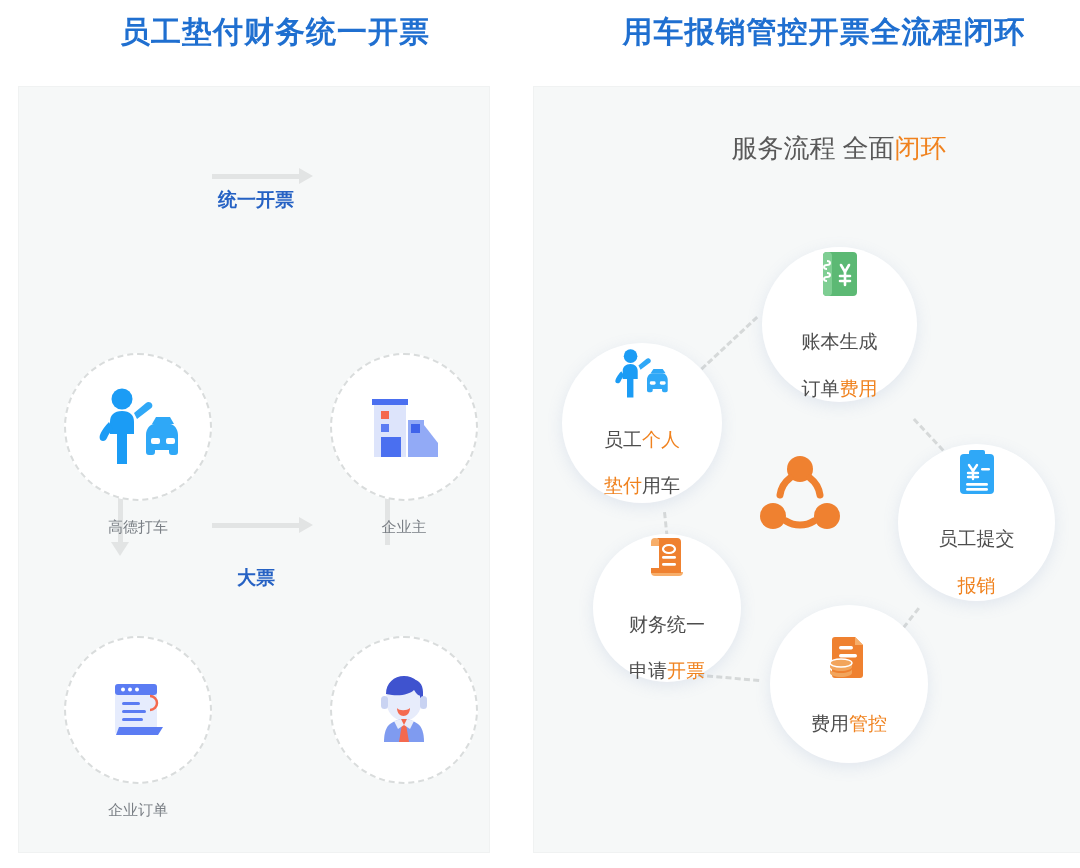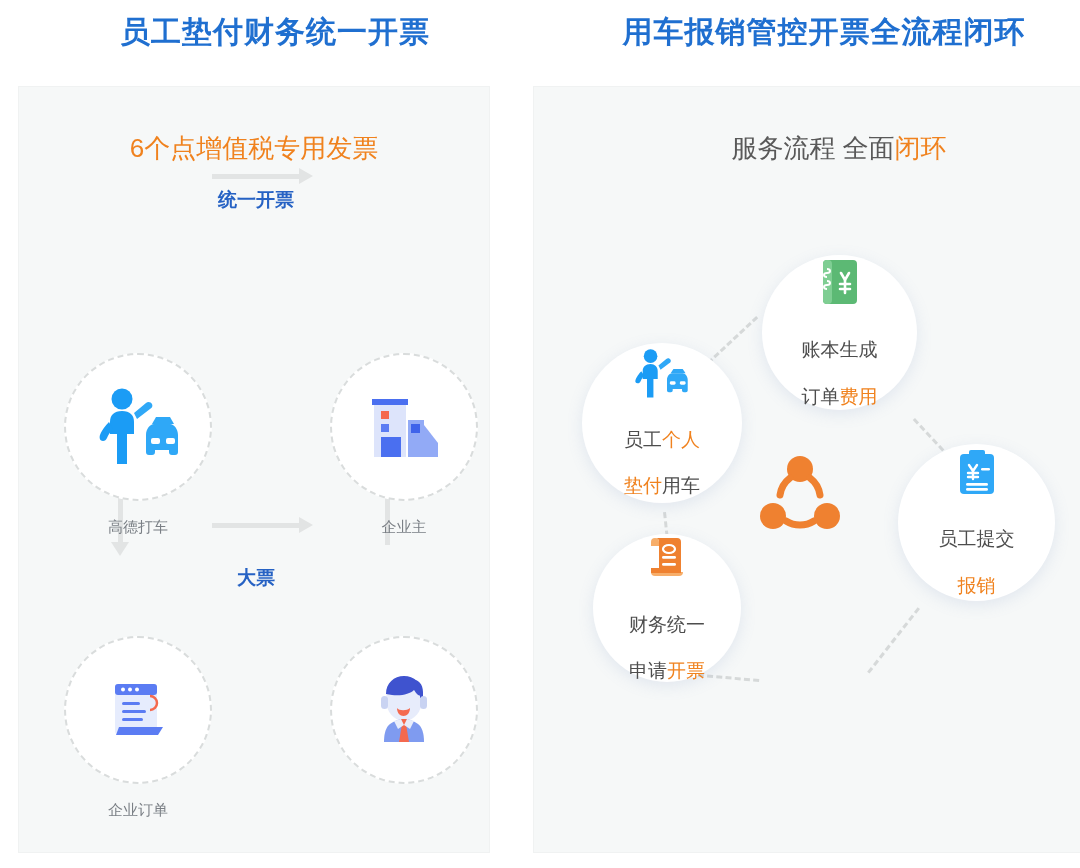--- a/index.html
+++ b/index.html
@@ -133,21 +133,20 @@
 </style>
 </head>
 <body>
 
 <div class="stage">
 
   <div class="col-title left">员工垫付财务统一开票</div>
   <div class="col-title right">用车报销管控开票全流程闭环</div>
 
   <div class="panel left">
-    <div class="panel-subtitle">6个点增值税专用发票</div>
 
     <div class="conn h-arrow" style="left:193px; top:87px; width:88px;"></div>
     <div class="conn conn-label" style="left:173px; top:100px; width:128px;">统一开票</div>
 
     <div class="conn h-arrow" style="left:193px; top:436px; width:88px;"></div>
     <div class="conn conn-label" style="left:173px; top:478px; width:128px;">大票</div>
 
     <div class="conn v-line down" style="left:99px; top:374px; height:82px;"></div>
     <div class="conn v-line up" style="left:366px; top:378px; height:80px;"></div>
 
@@ -242,40 +241,40 @@
       <svg class="svg-icon" width="88" height="86" viewBox="0 0 88 86">
         <circle cx="44" cy="16" r="13" fill="#ef8130"></circle>
         <circle cx="17" cy="63" r="13" fill="#ef8130"></circle>
         <circle cx="71" cy="63" r="13" fill="#ef8130"></circle>
         <path d="M24 42a26 26 0 0 1 10-17" fill="none" stroke="#ef8130" stroke-width="7" stroke-linecap="round"></path>
         <path d="M64 42a26 26 0 0 0-10-17" fill="none" stroke="#ef8130" stroke-width="7" stroke-linecap="round"></path>
         <path d="M30 68a26 26 0 0 0 28 0" fill="none" stroke="#ef8130" stroke-width="7" stroke-linecap="round"></path>
       </svg>
     </span>
 
-    <div class="bubble b-left-t" style="left:48px; top:256px;">
+    <div class="bubble b-left-t" style="left:28px; top:256px;">
       <span class="b-icon">
         <svg class="svg-icon" width="62" height="50" viewBox="0 0 86 70">
           <circle cx="27" cy="10" r="9.5" fill="#1b9cf5"></circle>
           <path d="M27 21c-7 0-11 4-11 10v11h6v26h9V42h6V31c0-6-4-10-10-10z" fill="#1b9cf5"></path>
           <path d="M14 31s-6 6-8 12c-1 3 0 5 3 5 2 0 3-1 4-3 2-4 5-8 5-8z" fill="#1b9cf5"></path>
           <path d="M38 23l11-9c2-2 5-1 6 1 1 2 0 4-2 5L41 29z" fill="#2fa8f7"></path>
           <path d="M50 43c0-5 4-9 7-9h15c3 0 7 4 7 9v15a2.5 2.5 0 0 1-2.5 2.5h-3A2.5 2.5 0 0 1 71 58v-2H58v2a2.5 2.5 0 0 1-2.5 2.5h-3A2.5 2.5 0 0 1 50 58z" fill="#2fa8f7"></path>
           <rect x="54" y="45" width="8" height="5" rx="2" fill="#ffffff"></rect>
           <rect x="68" y="45" width="8" height="5" rx="2" fill="#ffffff"></rect>
           <path d="M55 34l4-6h13l4 6z" fill="#2fa8f7"></path>
         </svg>
       </span>
       <div class="b-text">
         <span>员工</span><span class="hl">个人</span><br>
         <span class="hl">垫付</span><span>用车</span>
       </div>
     </div>
 
-    <div class="bubble b-top" style="left:228px; top:168px;">
+    <div class="bubble b-top" style="left:228px; top:160px;">
       <span class="b-icon">
         <svg class="svg-icon" width="48" height="52" viewBox="0 0 48 52">
           <rect x="7" y="3" width="34" height="44" rx="4" fill="#5cb974"></rect>
           <rect x="7" y="3" width="9" height="44" rx="4" fill="#7fce93"></rect>
           <path d="M11 12c4 0 4 4 0 4s-4 4 0 4" fill="none" stroke="#ffffff" stroke-width="2"></path>
           <path d="M11 24c4 0 4 4 0 4s-4 4 0 4" fill="none" stroke="#ffffff" stroke-width="2"></path>
           <path d="M25 16l4 7 4-7" fill="none" stroke="#ffffff" stroke-width="2.6" stroke-linecap="round"></path>
           <path d="M29 23v13M24 27h10M24 32h10" stroke="#ffffff" stroke-width="2.6" stroke-linecap="round"></path>
         </svg>
       </span>
@@ -296,20 +295,37 @@
           <rect x="11" y="35" width="22" height="2.8" rx="1.4" fill="#ffffff"></rect>
           <rect x="11" y="40" width="22" height="2.8" rx="1.4" fill="#ffffff"></rect>
         </svg>
       </span>
       <div class="b-text">
         <span>员工提交</span><br>
         <span class="hl">报销</span>
       </div>
     </div>
 
+    <div class="bubble b-bottom" style="left:236px; top:518px;">
+      <span class="b-icon">
+        <svg class="svg-icon" width="50" height="50" viewBox="0 0 50 50">
+          <path d="M11 4h20l8 8v30a3 3 0 0 1-3 3H11a3 3 0 0 1-3-3V7a3 3 0 0 1 3-3z" fill="#ef8130"></path>
+          <path d="M31 4l8 8h-8z" fill="#f7ae6a"></path>
+          <rect x="15" y="13" width="14" height="3.4" rx="1.7" fill="#ffffff"></rect>
+          <rect x="15" y="21" width="18" height="3.4" rx="1.7" fill="#ffffff"></rect>
+          <ellipse cx="17" cy="30" rx="11" ry="4" fill="#f2a55c"></ellipse>
+          <path d="M6 30v4c0 2.2 5 4 11 4s11-1.8 11-4v-4c0 2.2-5 4-11 4S6 32.2 6 30z" fill="#f2a55c"></path>
+          <path d="M6 36v4c0 2.2 5 4 11 4s11-1.8 11-4v-4c0 2.2-5 4-11 4S6 38.2 6 36z" fill="#f2a55c"></path>
+          <ellipse cx="17" cy="30" rx="11" ry="4" fill="none" stroke="#ffffff" stroke-width="1.4"></ellipse>
+        </svg>
+      </span>
+      <div class="b-text">
+        <span>费用</span><span class="hl">管控</span>
+      </div>
+    </div>
 
     <div class="bubble b-left-b" style="left:59px; top:447px;">
       <span class="b-icon">
         <svg class="svg-icon" width="48" height="50" viewBox="0 0 48 50">
           <path d="M12 4h22a4 4 0 0 1 4 4v30H16V8a4 4 0 0 0-4-4z" fill="#ef8130"></path>
           <path d="M12 4a4 4 0 0 0-4 4v4h8V8a4 4 0 0 0-4-4z" fill="#f7ae6a"></path>
           <ellipse cx="26" cy="15" rx="6" ry="4" fill="none" stroke="#ffffff" stroke-width="2.2"></ellipse>
           <rect x="19" y="22" width="14" height="2.8" rx="1.4" fill="#ffffff"></rect>
           <rect x="19" y="29" width="14" height="2.8" rx="1.4" fill="#ffffff"></rect>
           <path d="M8 38h32a4 4 0 0 1-4 4H12a4 4 0 0 1-4-4z" fill="#f7ae6a"></path>

